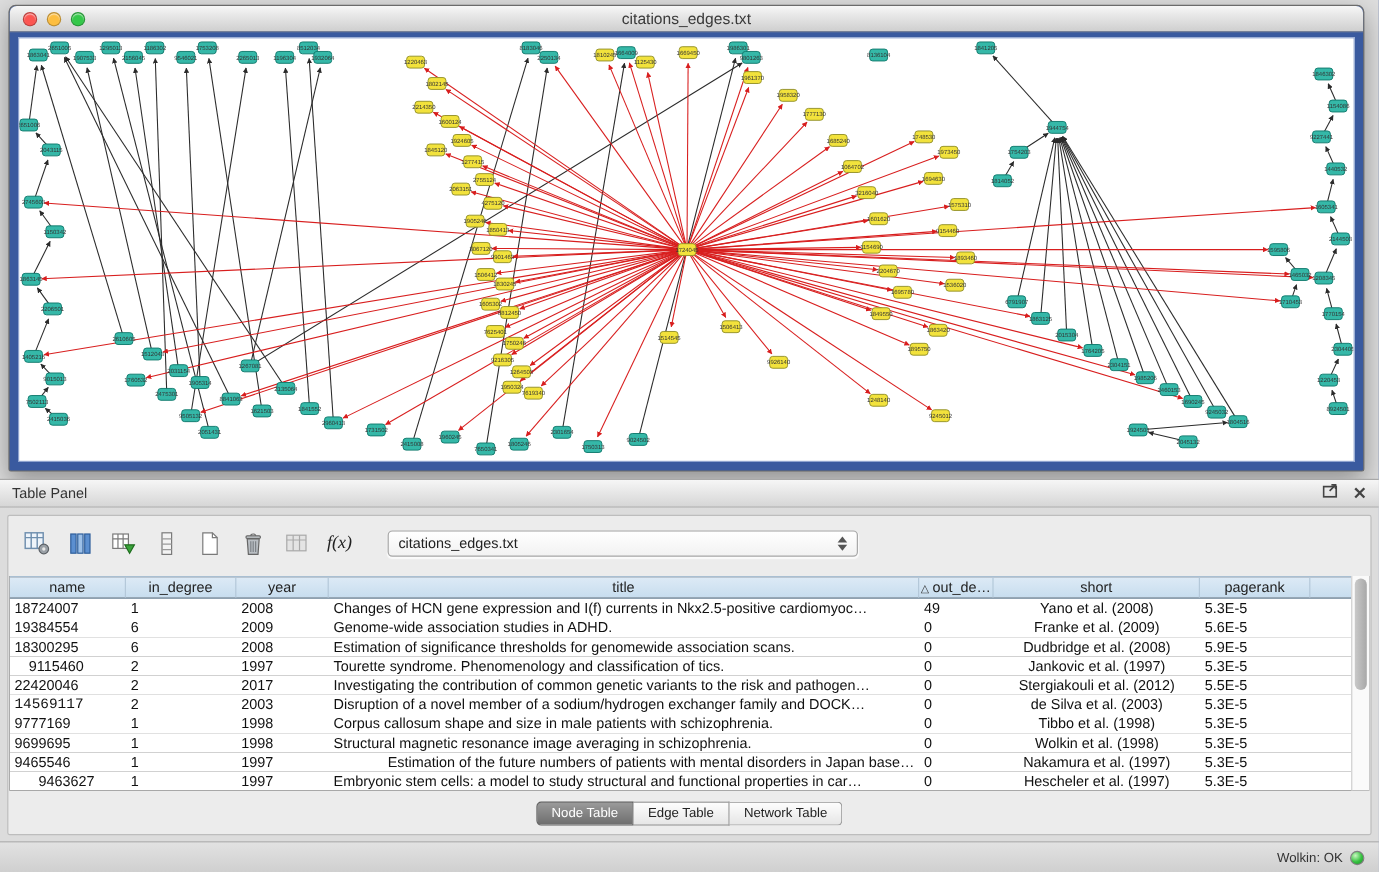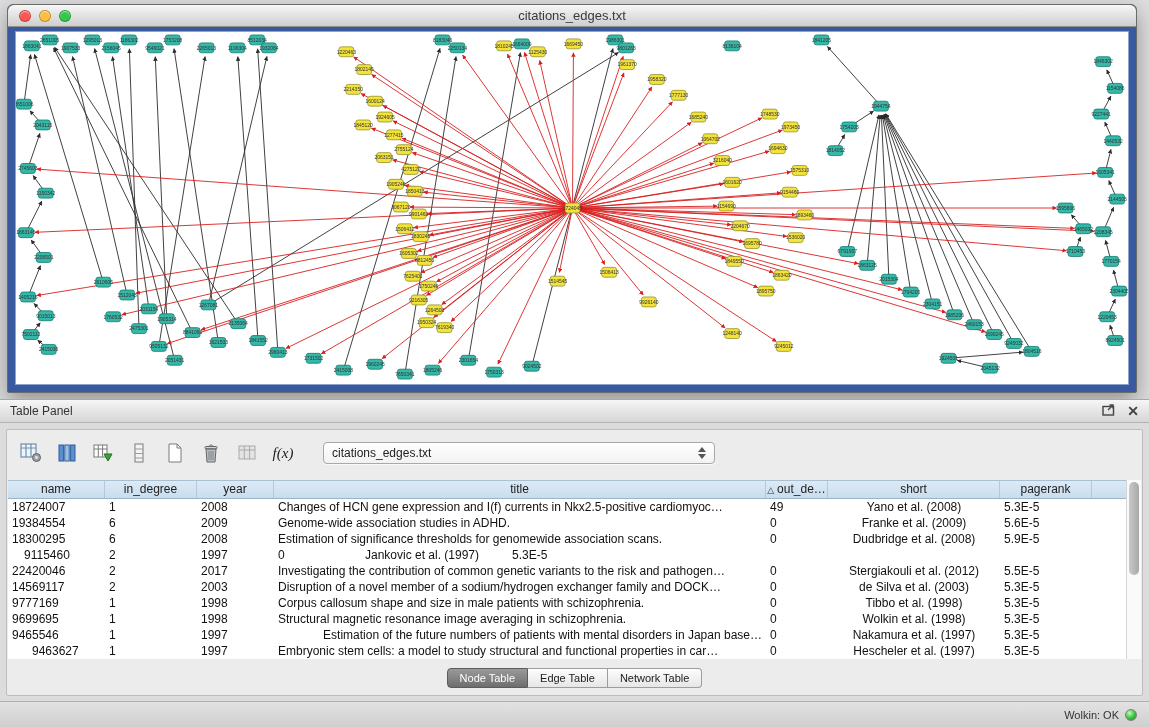--- a/index.html
+++ b/index.html
@@ -875,35 +875,36 @@
             <div class="td" style="width: 77px;">2008</div>
             <div class="td" style="width: 492px;">Estimation of significance thresholds for genomewide association scans.</div>
             <div class="td" style="width: 62px;">0</div>
             <div class="td center" style="width: 172px;">Dudbridge et al. (2008)</div>
             <div class="td" style="width: 92px;">5.9E-5</div>
           </div>
           <div class="tr">
             <div class="td" style="width: 97px; padding-left: 16px;">9115460</div>
             <div class="td" style="width: 92px;">2</div>
             <div class="td" style="width: 77px;">1997</div>
+            <div class="td" style="width: 492px;">Tourette syndrome. Phenomenology and classification of tics.</div>
             <div class="td" style="width: 62px;">0</div>
             <div class="td center" style="width: 172px;">Jankovic et al. (1997)</div>
             <div class="td" style="width: 92px;">5.3E-5</div>
           </div>
           <div class="tr">
             <div class="td" style="width: 97px;">22420046</div>
             <div class="td" style="width: 92px;">2</div>
             <div class="td" style="width: 77px;">2017</div>
             <div class="td" style="width: 492px;">Investigating the contribution of common genetic variants to the risk and pathogen…</div>
             <div class="td" style="width: 62px;">0</div>
             <div class="td center" style="width: 172px;">Stergiakouli et al. (2012)</div>
             <div class="td" style="width: 92px;">5.5E-5</div>
           </div>
           <div class="tr">
-            <div class="td" style="width: 97px;">14569117</div>
+            <div class="td" style="width: 97px; font-family: Liberation Mono, monospace;">14569117</div>
             <div class="td" style="width: 92px;">2</div>
             <div class="td" style="width: 77px;">2003</div>
             <div class="td" style="width: 492px;">Disruption of a novel member of a sodium/hydrogen exchanger family and DOCK…</div>
             <div class="td" style="width: 62px;">0</div>
             <div class="td center" style="width: 172px;">de Silva et al. (2003)</div>
             <div class="td" style="width: 92px;">5.3E-5</div>
           </div>
           <div class="tr">
             <div class="td" style="width: 97px;">9777169</div>
             <div class="td" style="width: 92px;">1</div>

